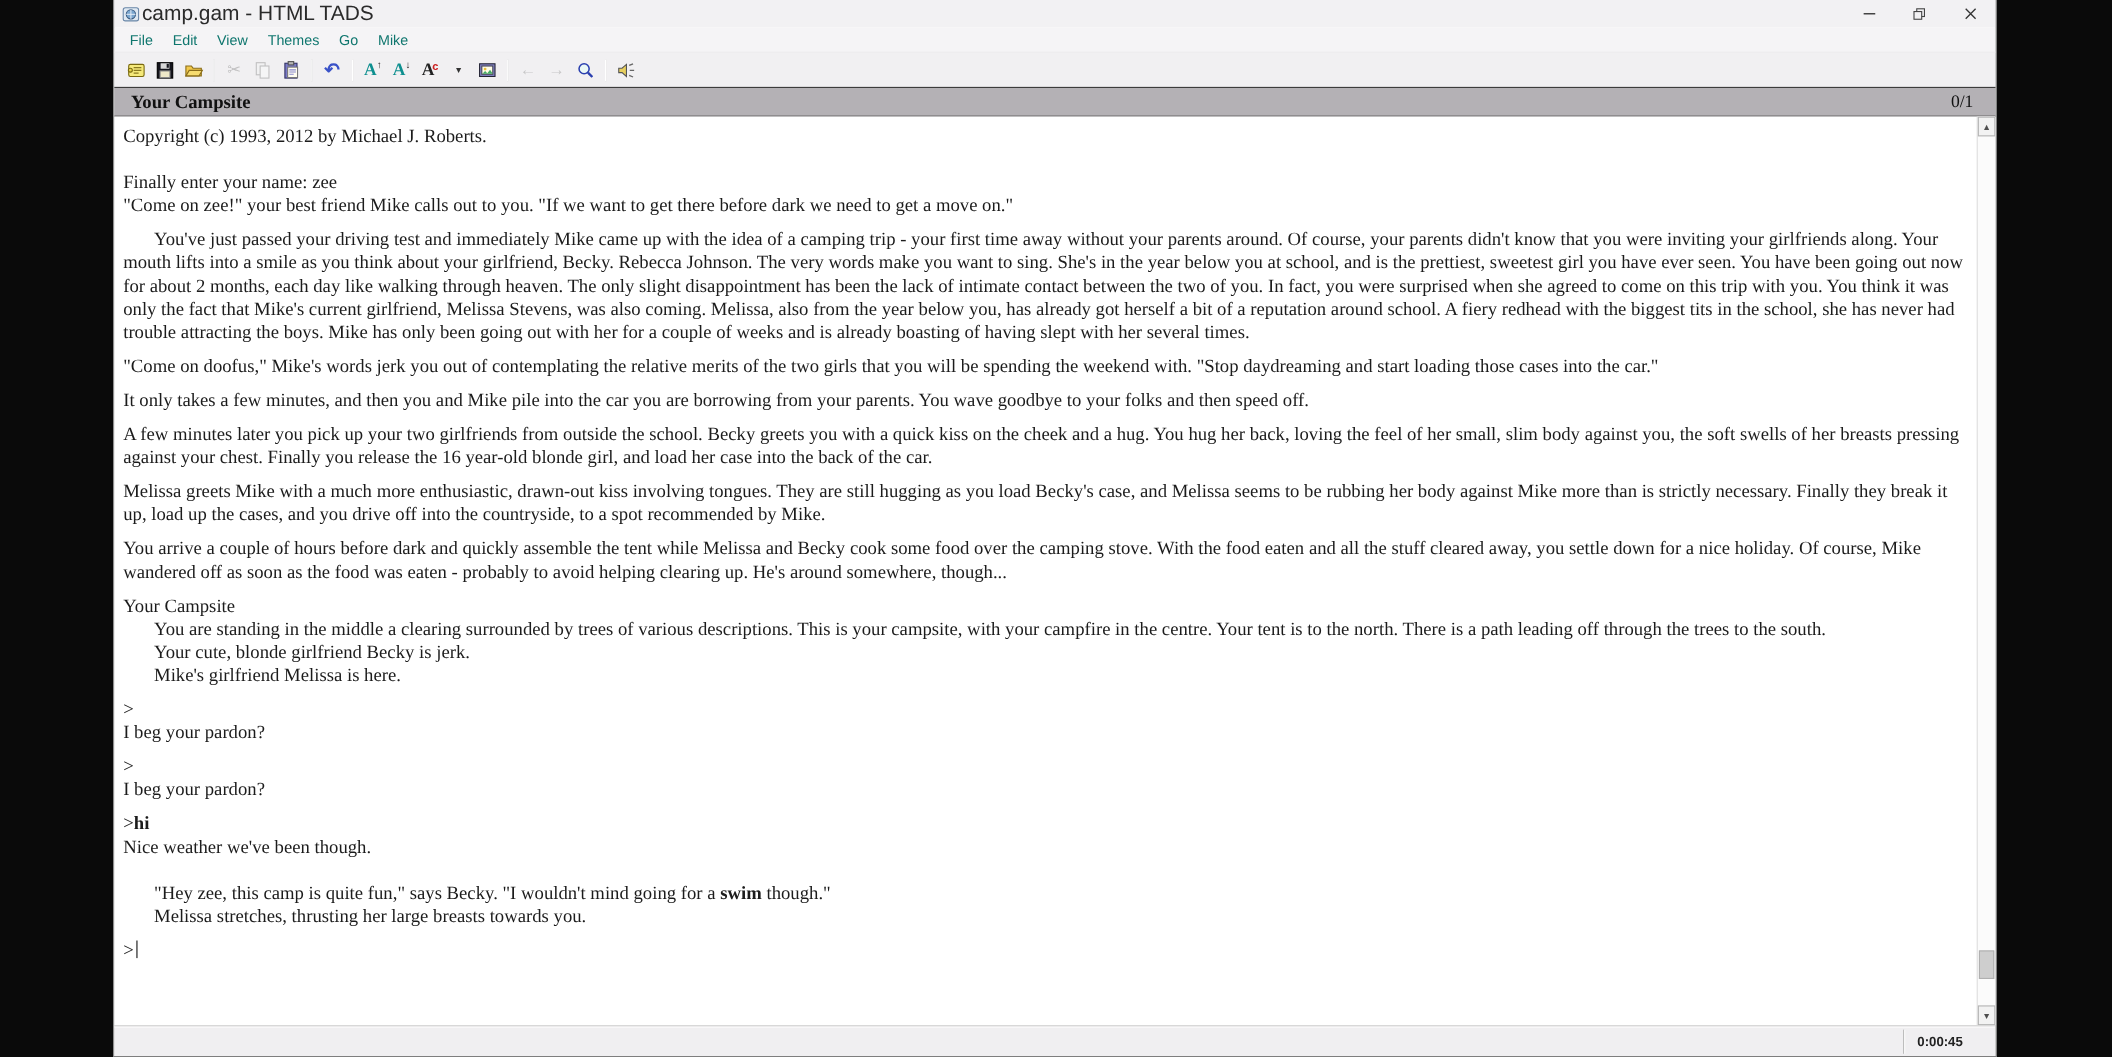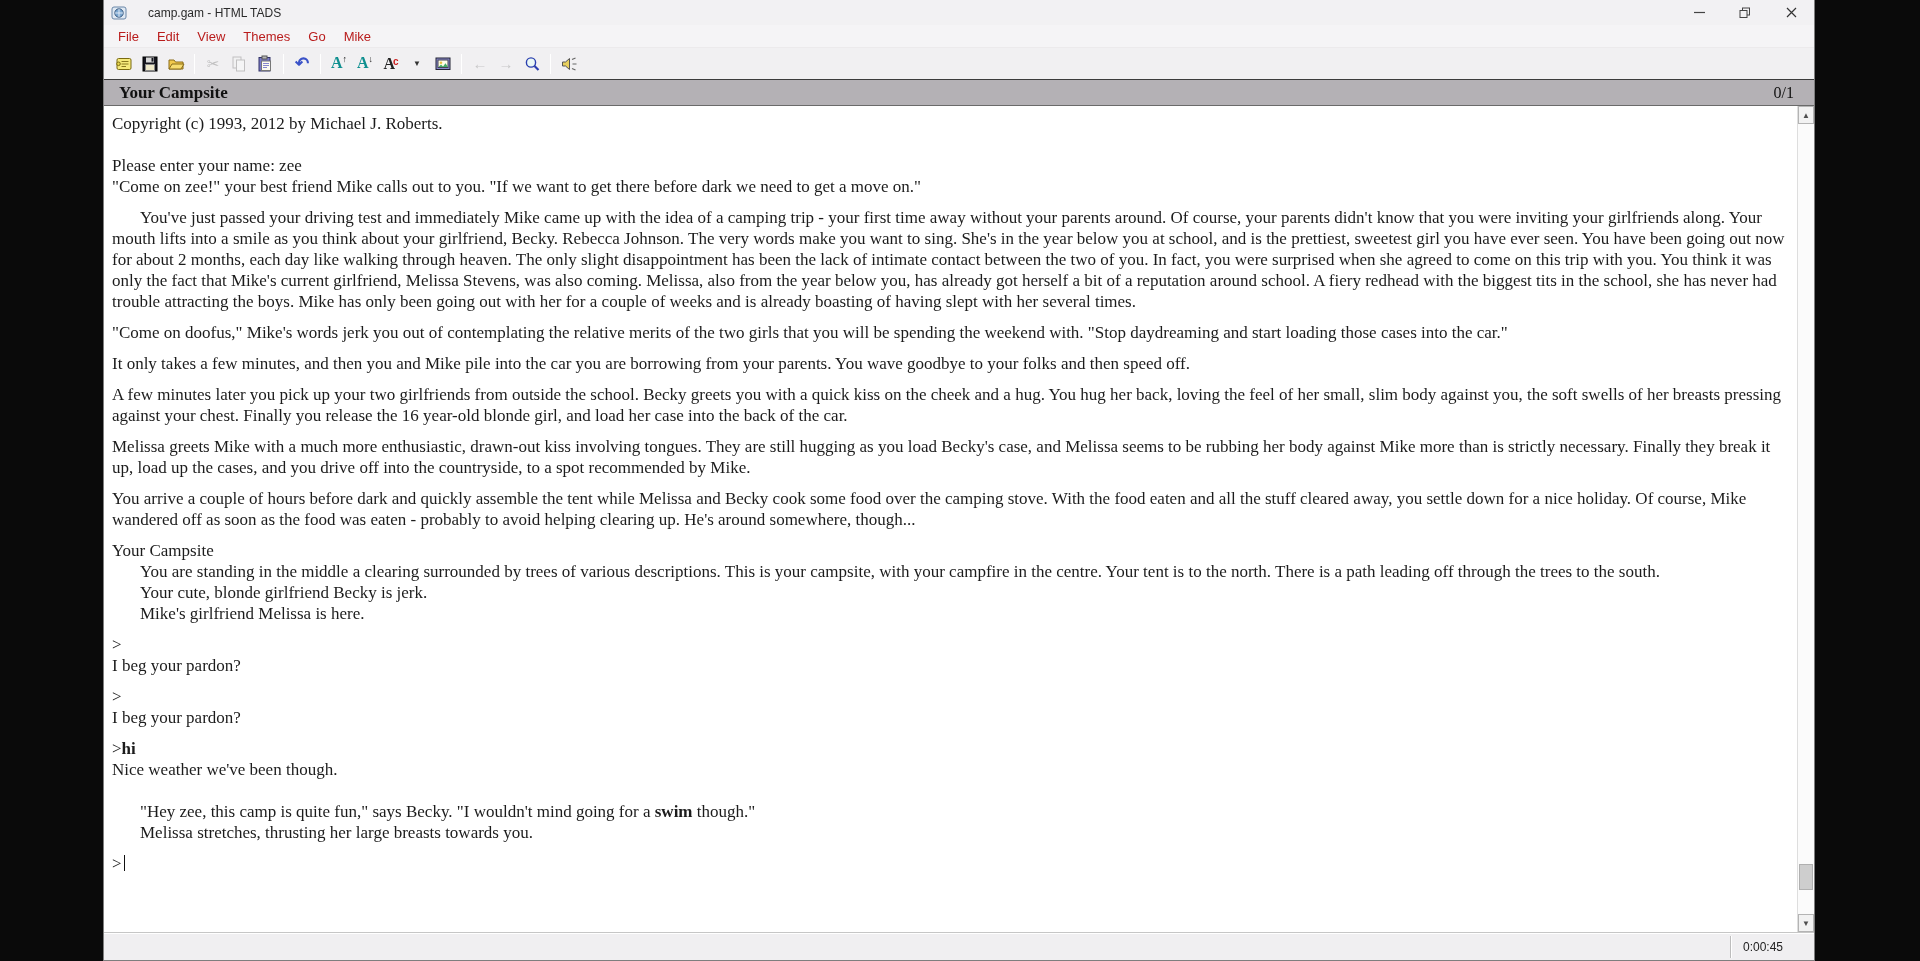--- a/index.html
+++ b/index.html
@@ -7,27 +7,27 @@
               font-family:"Liberation Sans", sans-serif; }
   .stage { position:relative; width:1920px; height:961px; background:#0a0a0a; }
   .window { position:absolute; left:103px; top:0; width:1712px; height:961px;
             background:#ffffff; border-left:1px solid #7e7e7e; border-right:1px solid #7e7e7e;
             border-bottom:1px solid #7e7e7e; display:flex; flex-direction:column; }
 
   
   .titlebar { height:25px; background:#f2f1f3; display:flex; align-items:center;
               padding-left:7px; flex:0 0 auto; }
   .appicon { width:16px; height:16px; display:inline-flex; }
-  .title { margin-left:21px; font-size:12px; color:#2a2a2a; }
+  .title { margin-left:2px; font-size:19px; color:#2a2a2a; }
   .wincontrols { margin-left:auto; display:flex; height:100%; }
   .wbtn { width:46px; height:100%; display:flex; align-items:center; justify-content:center; }
 
   
   .menubar { height:23px; background:#f5f4f6; display:flex; align-items:center;
-             padding-left:5px; font-size:13px; color:#b91c1c; flex:0 0 auto;
+             padding-left:5px; font-size:13px; color:#0f766e; flex:0 0 auto;
              border-bottom:1px solid #eceaec; }
   .menuitem { padding:3px 9px; }
 
   
   .toolbar { height:31px; background:#f1f0f2; display:flex; align-items:center;
              padding-left:7px; flex:0 0 auto; }
   .tbtn { width:26px; height:24px; display:flex; align-items:center; justify-content:center; }
   .tbtn.disabled { opacity:.55; filter:grayscale(1); }
   .tsep { width:1px; height:20px; background:#c6c5c7; border-right:1px solid #ffffff; margin:0 5px; }
   .uni { font-size:15px; line-height:1; }
@@ -62,21 +62,21 @@
             border:1px solid #b4b4b4; display:flex; align-items:center; justify-content:center;
             font-size:8px; color:#4e4e4e; }
   .sb-btn.up { top:0; }
   .sb-btn.down { bottom:0; }
   .sb-thumb { position:absolute; left:1px; right:1px; bottom:42px; height:26px;
               background:#cecece; border:1px solid #b0b0b0; }
 
   
   .statusbar { height:28px; background:#f0eff1; flex:0 0 auto;
                border-top:1px solid #c6c6c6; box-shadow:inset 0 1px 0 #ffffff;
-               display:flex; align-items:center; justify-content:flex-end; }
+               display:flex; align-items:center; justify-content:flex-end;font-weight:bold; }
   .timepanel { width:80px; height:22px; margin-right:4px; display:flex; align-items:center;
                border-left:1px solid #bdbdbd; box-shadow:inset 1px 0 0 #ffffff;
                padding-left:12px; font-size:12px; color:#222; }
 </style>
 </head>
 <body>
 
 <div class="stage">
   <div class="window">
 
@@ -240,21 +240,21 @@
 
     <div class="banner">
       <span>Your Campsite</span>
       <span class="score">0/1</span>
     </div>
 
     <div class="content">
       <div class="textpane" id="transcript">
           <div class="t-line"><span>Copyright (c) 1993, 2012 by Michael J. Roberts.</span></div>
           <div class="t-spacer"></div>
-          <div class="t-line"><span>Please enter your name: zee</span></div>
+          <div class="t-line"><span>Finally enter your name: zee</span></div>
           <div class="t-line"><span>"Come on zee!" your best friend Mike calls out to you. "If we want to get there before dark we need to get a move on."</span></div>
           <div class="t-para indent"><span>You've just passed your driving test and immediately Mike came up with the idea of a camping trip - your first time away without your parents around. Of course, your parents didn't know that you were inviting your girlfriends along. Your mouth lifts into a smile as you think about your girlfriend, Becky. Rebecca Johnson. The very words make you want to sing. She's in the year below you at school, and is the prettiest, sweetest girl you have ever seen. You have been going out now for about 2 months, each day like walking through heaven. The only slight disappointment has been the lack of intimate contact between the two of you. In fact, you were surprised when she agreed to come on this trip with you. You think it was only the fact that Mike's current girlfriend, Melissa Stevens, was also coming. Melissa, also from the year below you, has already got herself a bit of a reputation around school. A fiery redhead with the biggest tits in the school, she has never had trouble attracting the boys. Mike has only been going out with her for a couple of weeks and is already boasting of having slept with her several times.</span></div>
           <div class="t-para"><span>"Come on doofus," Mike's words jerk you out of contemplating the relative merits of the two girls that you will be spending the weekend with. "Stop daydreaming and start loading those cases into the car."</span></div>
           <div class="t-para"><span>It only takes a few minutes, and then you and Mike pile into the car you are borrowing from your parents. You wave goodbye to your folks and then speed off.</span></div>
           <div class="t-para"><span>A few minutes later you pick up your two girlfriends from outside the school. Becky greets you with a quick kiss on the cheek and a hug. You hug her back, loving the feel of her small, slim body against you, the soft swells of her breasts pressing against your chest. Finally you release the 16 year-old blonde girl, and load her case into the back of the car.</span></div>
           <div class="t-para"><span>Melissa greets Mike with a much more enthusiastic, drawn-out kiss involving tongues. They are still hugging as you load Becky's case, and Melissa seems to be rubbing her body against Mike more than is strictly necessary. Finally they break it up, load up the cases, and you drive off into the countryside, to a spot recommended by Mike.</span></div>
           <div class="t-para"><span>You arrive a couple of hours before dark and quickly assemble the tent while Melissa and Becky cook some food over the camping stove. With the food eaten and all the stuff cleared away, you settle down for a nice holiday. Of course, Mike wandered off as soon as the food was eaten - probably to avoid helping clearing up. He's around somewhere, though...</span></div>
           <div class="t-para"><span>Your Campsite</span></div>
           <div class="t-line indent"><span>You are standing in the middle a clearing surrounded by trees of various descriptions. This is your campsite, with your campfire in the centre. Your tent is to the north. There is a path leading off through the trees to the south.</span></div>
           <div class="t-line indent"><span>Your cute, blonde girlfriend Becky is jerk.</span></div>

